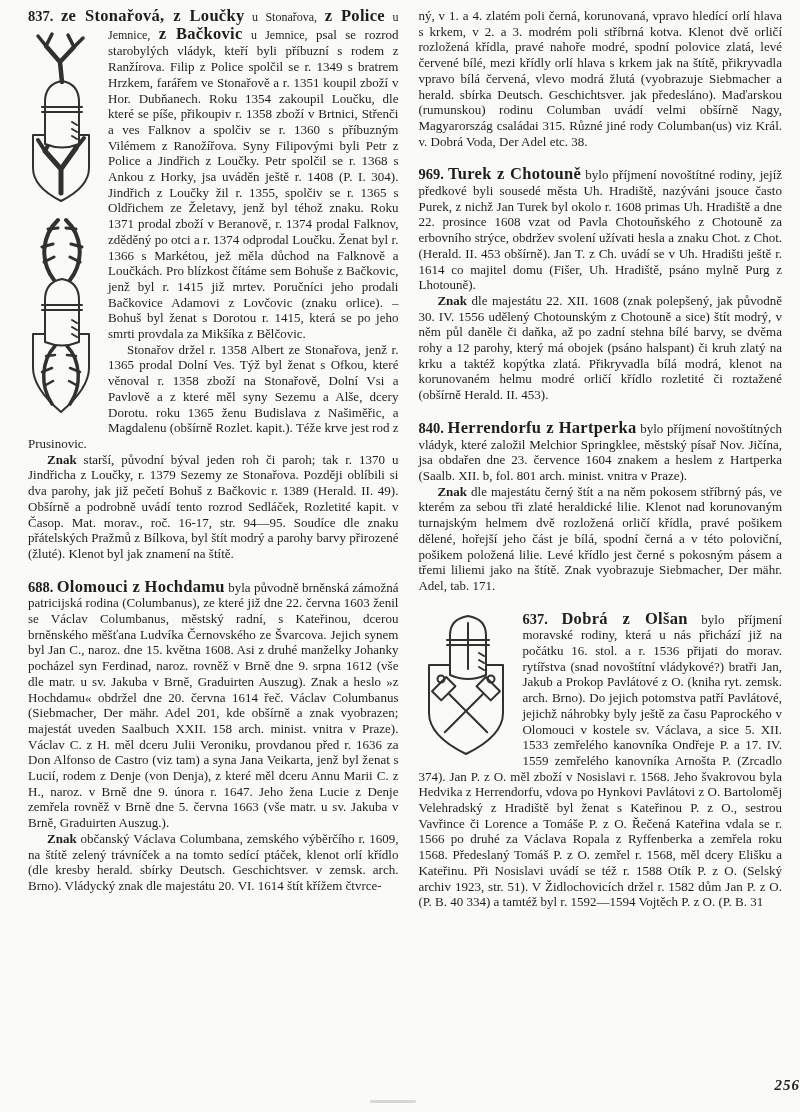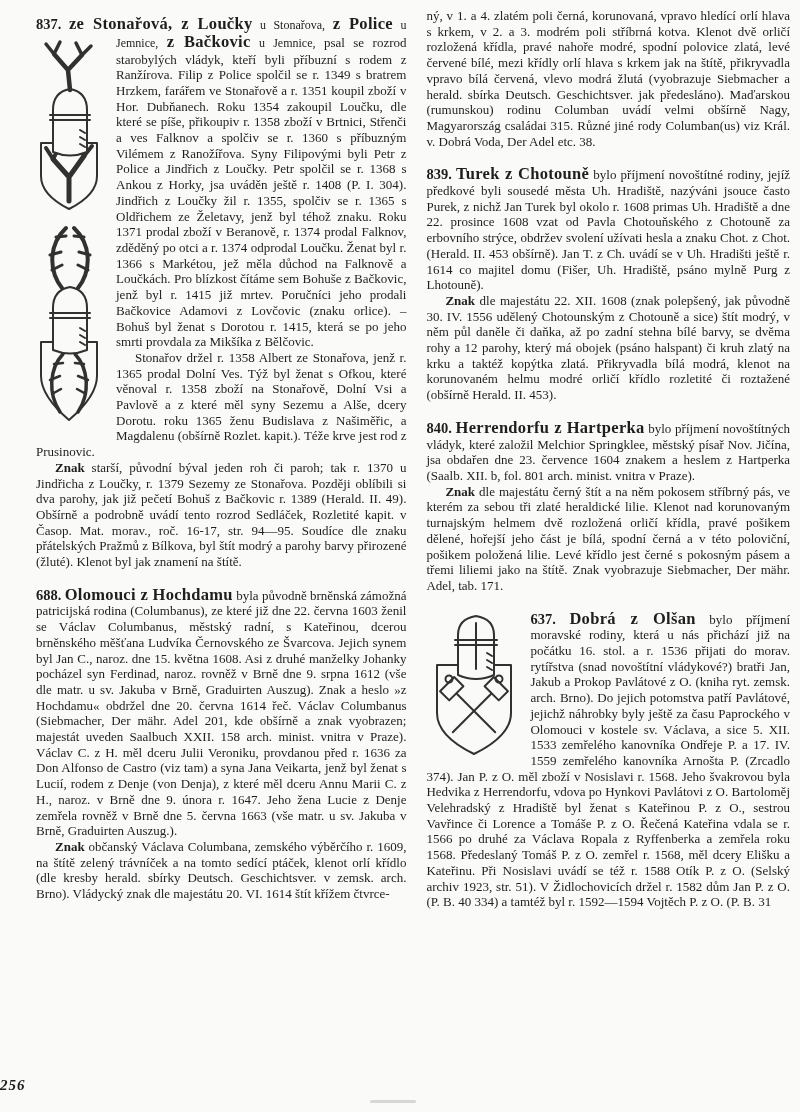--- a/index.html
+++ b/index.html
@@ -5,22 +5,22 @@
   html,body{margin:0;padding:0;}
   body{
     width:800px;height:1112px;
     background:#fafaf8;
     font-family:"Liberation Serif","DejaVu Serif",serif;
     color:#1f1e1c;
     position:relative;
     overflow:hidden;
   }
   .page{
-    position:absolute;top:8px;left:36px;width:754px;
-    display:flex;gap:20px;align-items:center;
+    position:absolute;top:8px;left:28px;width:754px;
+    display:flex;gap:20px;
   }
   .col{width:376px;font-size:13px;line-height:15.7px;text-align:justify;}
   .col.right{width:369px;}
   p{margin:0;}
   .gap-lg{margin-top:17px;}
   .gap-sm{}
   .ind{text-indent:19px;}
   .num{font-weight:bold;font-size:14.5px;}
   .hname{font-weight:bold;font-size:16.5px;letter-spacing:.3px;}
   .hsmall{font-size:12px;}
@@ -28,21 +28,21 @@
   
   .coats837{float:left;width:66px;margin:4px 14px 2px 0;}
   .coats837 svg{display:block;margin:0 0 12px 0;}
   .coat841{float:left;width:84px;margin:2px 12px 2px 8px;}
   .coat841 svg{display:block;}
   svg .ln{stroke:#33312e;stroke-width:2;fill:none;stroke-linecap:round;stroke-linejoin:round;}
   svg .fill{fill:#fafaf8;}
   svg .chg{stroke:#33312e;fill:none;stroke-linecap:round;stroke-linejoin:round;}
   .pagenum{
     position:absolute;left:0;right:0;top:1077px;
-    text-align:left;
+    text-align:right;
     font-style:italic;font-weight:bold;font-size:15px;letter-spacing:1px;
   }
   .bottom-smudge{
     position:absolute;top:1100px;left:370px;width:46px;height:3px;
     background:#d8d7d4;border-radius:2px;
   }
 </style>
 </head>
 <body>
 
@@ -111,21 +111,21 @@
 
   </div>
 
   <div class="col right">
 
     <p>
       <span>ný, v 1. a 4. zlatém poli černá, korunovaná, vpravo hledící orlí hlava s krkem, v 2. a 3. modrém poli stříbrná kotva. Klenot dvě orličí rozložená křídla, pravé nahoře modré, spodní polovice zlatá, levé červené bílé, mezi křídly orlí hlava s krkem jak na štítě, přikryvadla vpravo bílá červená, vlevo modrá žlutá (vyobrazuje Siebmacher a herald. sbírka Deutsch. Geschichtsver. jak předesláno). Maďarskou (rumunskou) rodinu Columban uvádí velmi obšírně Nagy, Magyarország családai 315. Různé jiné rody Columban(us) viz Král. v. Dobrá Voda, Der Adel etc. 38.</span>
     </p>
 
     <p class="gap-lg">
-      <span class="num">839.</span>
+      <span class="num">969.</span>
       <span class="hname">Turek z Chotouně</span>
       <span>bylo příjmení novoštítné rodiny, jejíž předkové byli sousedé města Uh. Hradiště, nazýváni jsouce často Purek, z nichž Jan Turek byl okolo r. 1608 primas Uh. Hradiště a dne 22. prosince 1608 vzat od Pavla Chotouňského z Chotouně za erbovního strýce, obdržev svolení užívati hesla a znaku Chot. z Chot. (Herald. II. 453 obšírně). Jan T. z Ch. uvádí se v Uh. Hradišti ještě r. 1614 co majitel domu (Fišer, Uh. Hradiště, psáno mylně Purg z Lhotouně).</span>
     </p>
 
     <p class="ind gap-sm">
       <span class="znak">Znak</span>
       <span>dle majestátu 22. XII. 1608 (znak polepšený, jak původně 30. IV. 1556 udělený Chotounským z Chotouně a sice) štít modrý, v něm půl daněle či daňka, až po zadní stehna bílé barvy, se dvěma rohy a 12 parohy, který má obojek (psáno halspant) či kruh zlatý na krku a taktéž kopýtka zlatá. Přikryvadla bílá modrá, klenot na korunovaném helmu modré orličí křídlo rozletité či roztažené (obšírně Herald. II. 453).</span>
     </p>
 
     <p class="gap-lg">

